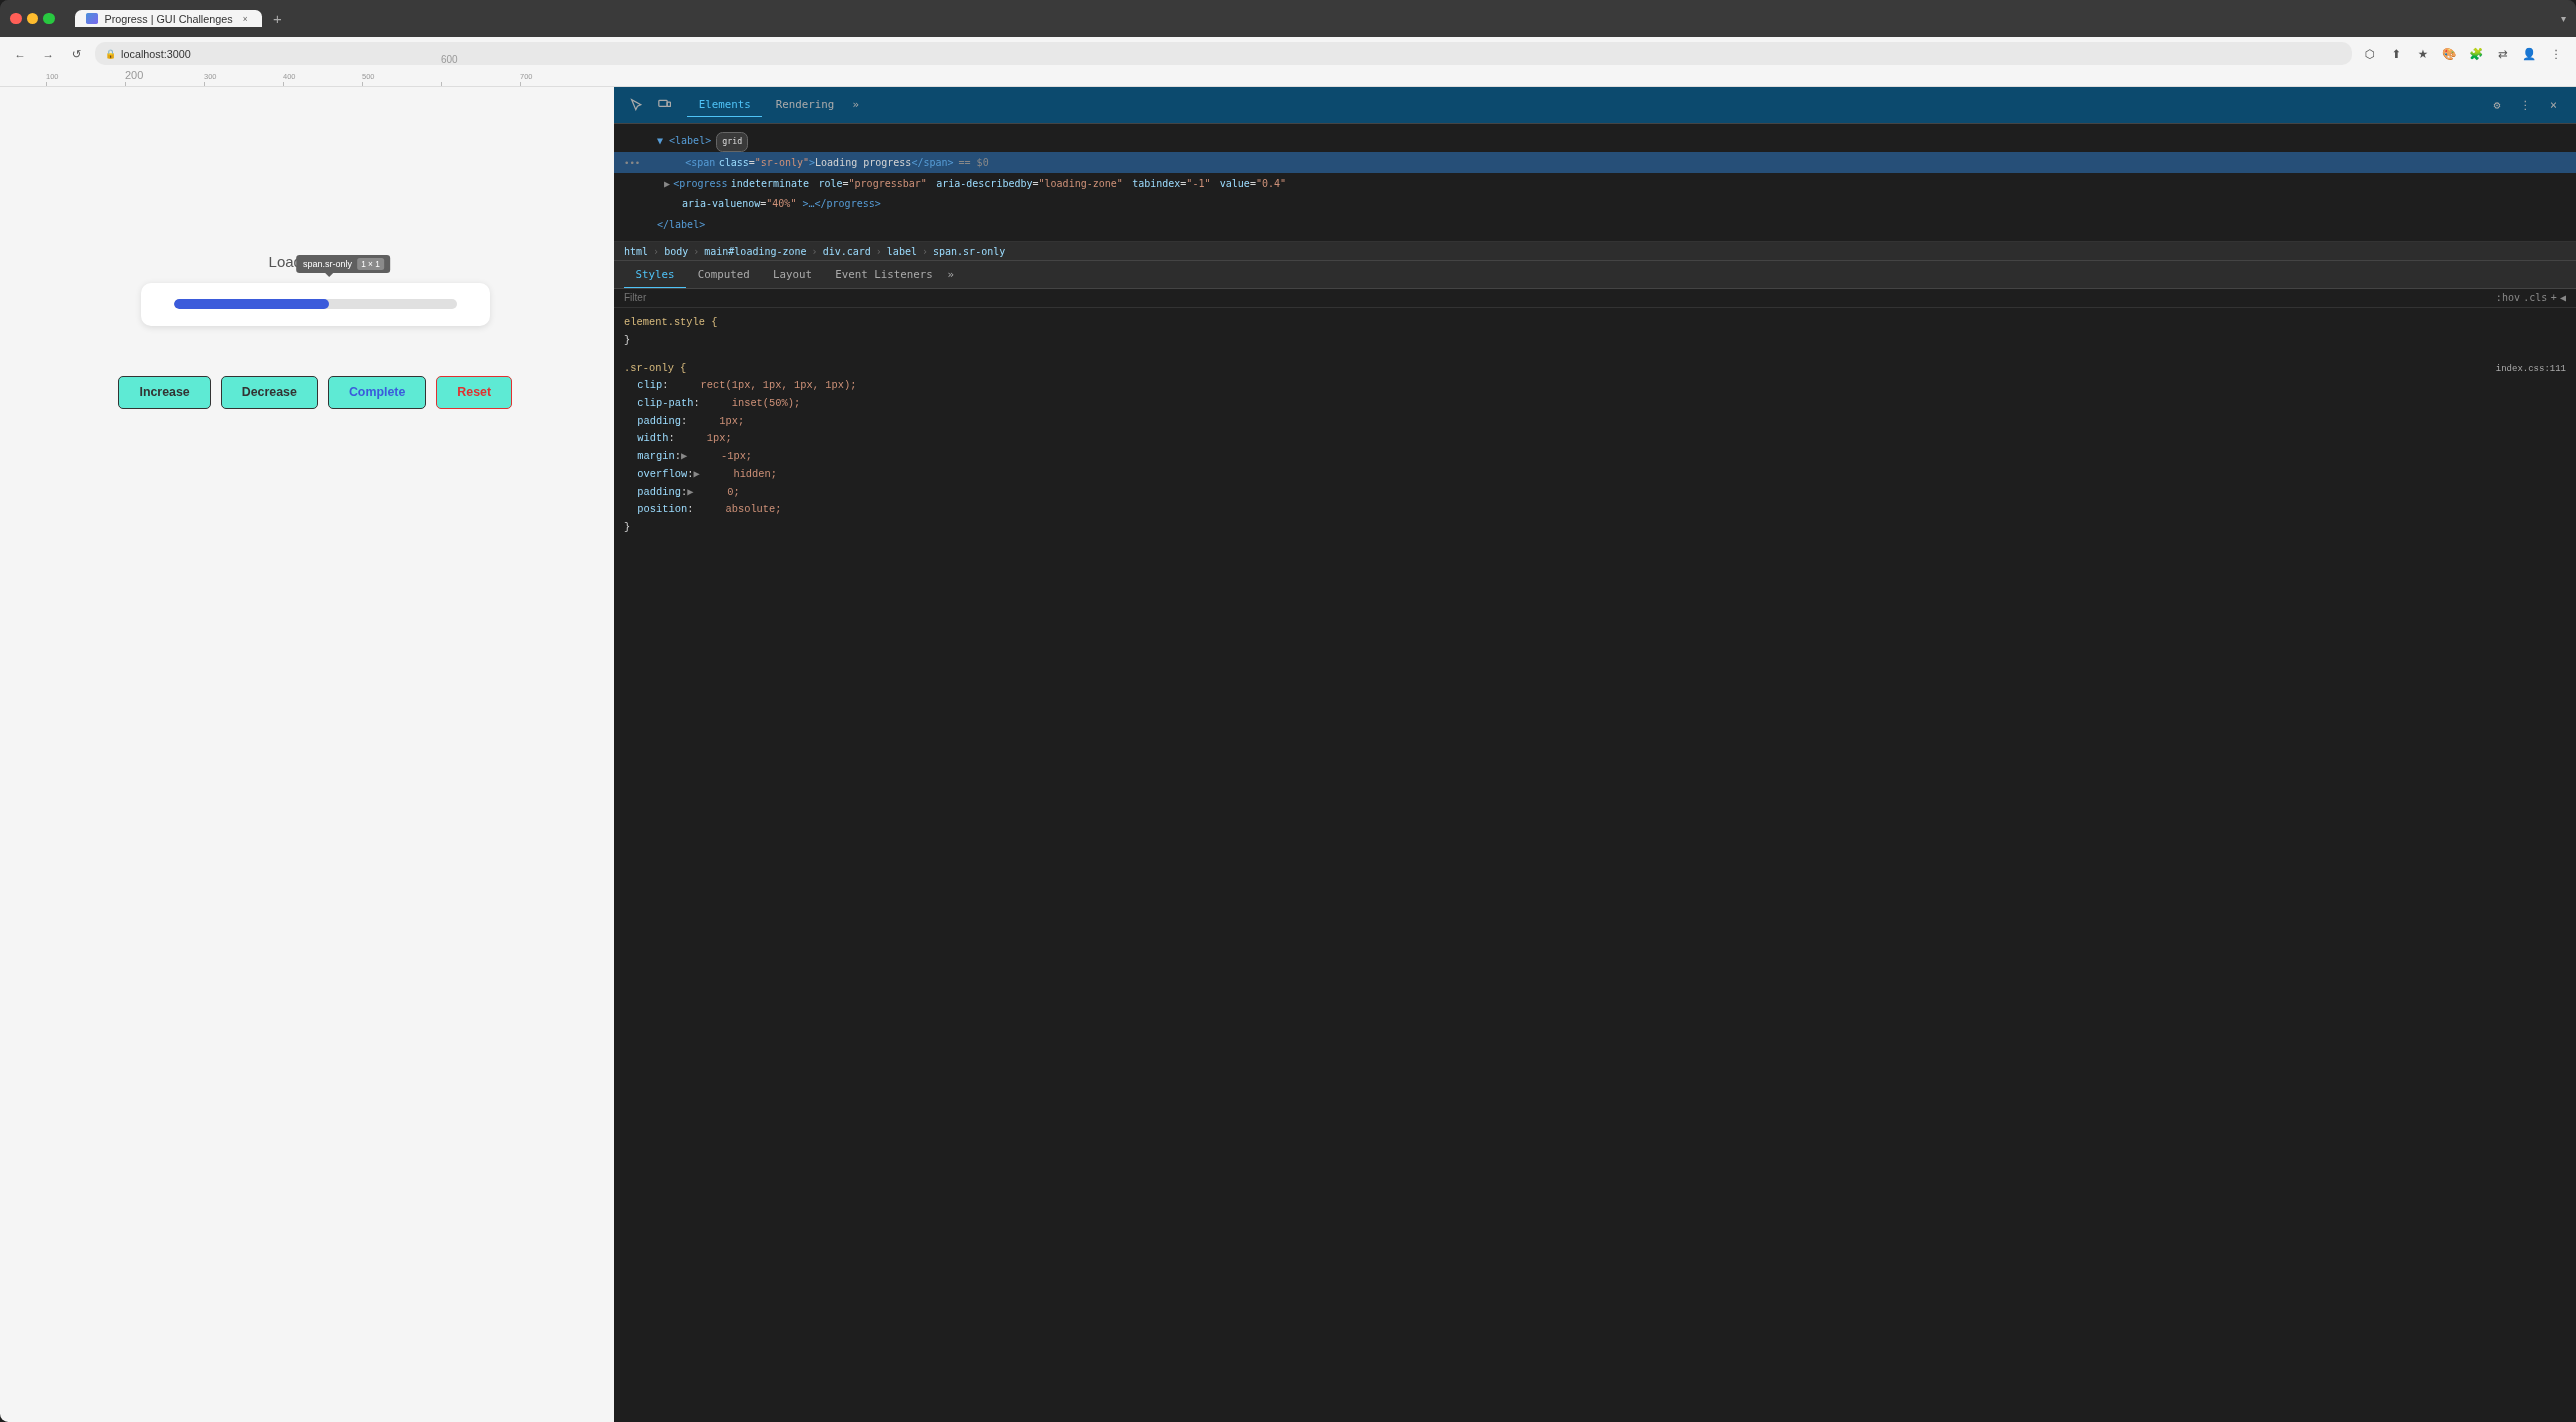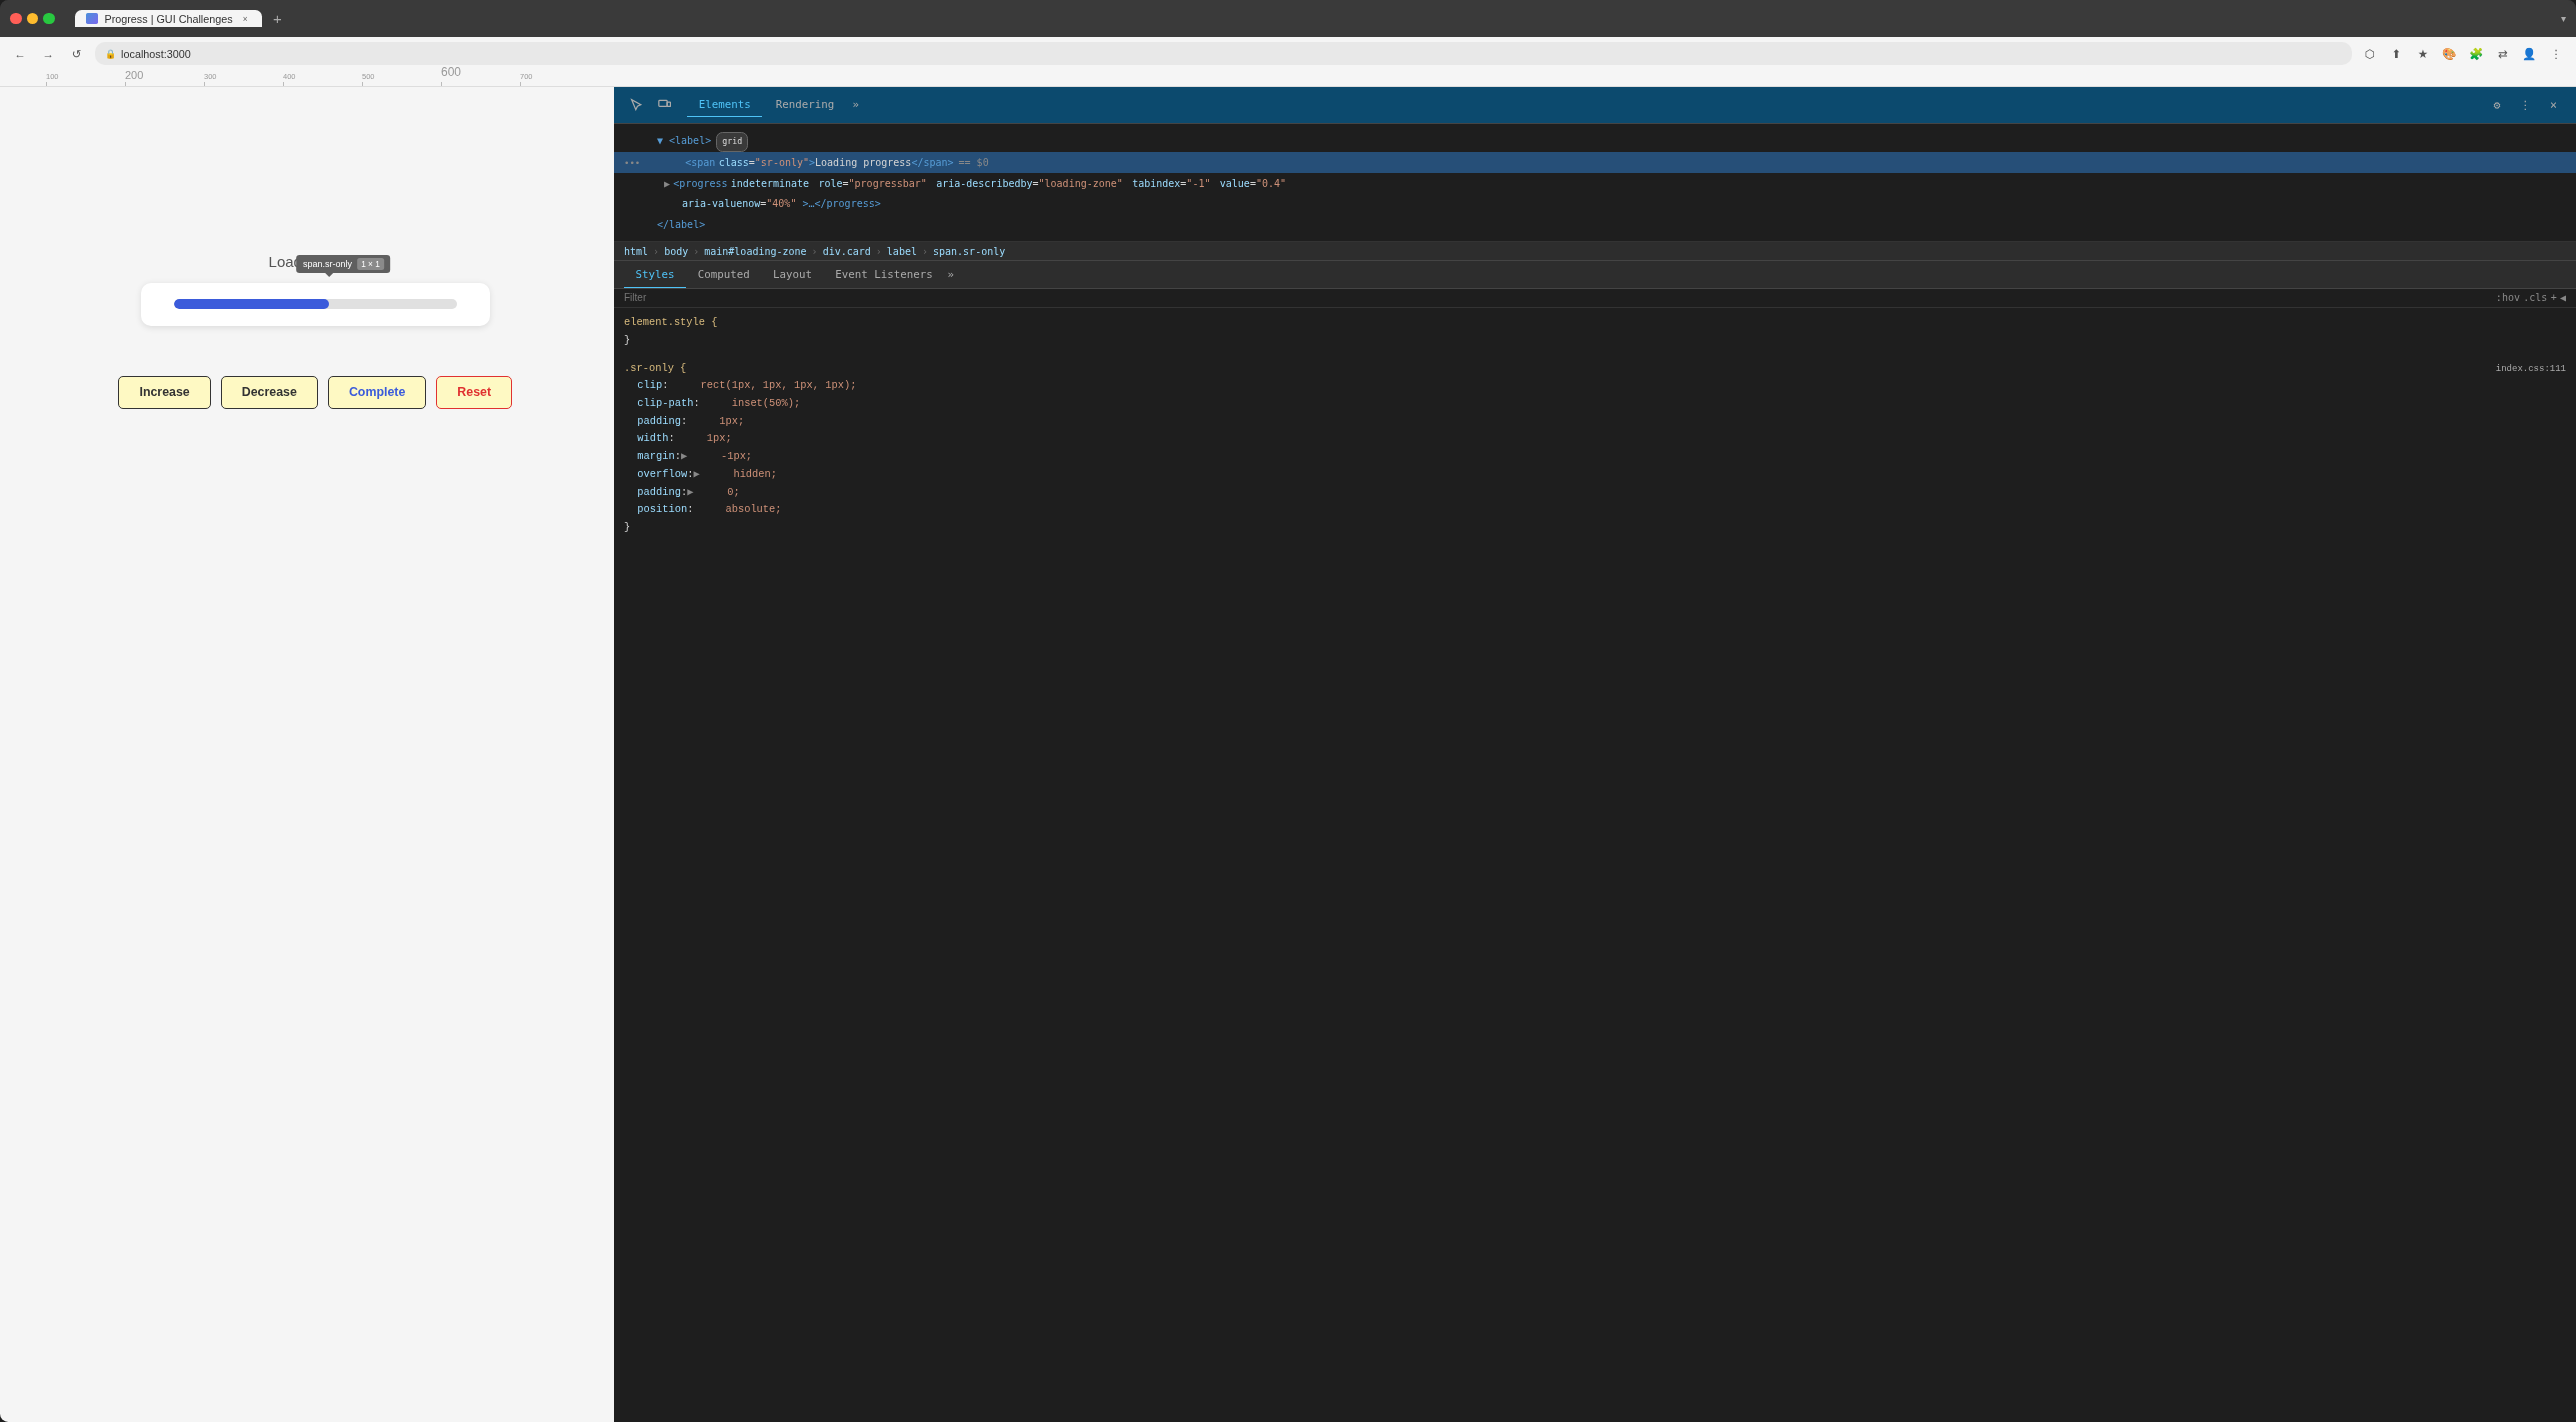--- a/index.html
+++ b/index.html
@@ -261,21 +261,21 @@
     .button-row {
       display: flex;
       gap: 10px;
       margin-top: 50px;
     }
 
     .btn {
       padding: 8.3px 20px;
       border: 1.7px solid #333;
       border-radius: 5px;
-      background: #fef9c3;
+      background: #5eead4;
       font-size: 12.4px;
       font-weight: 600;
       cursor: pointer;
       color: #333;
     }
     .btn-increase { color: #333; border-color: #333; }
     .btn-decrease { color: #333; border-color: #333; }
     .btn-complete { color: #3b5bdb; border-color: #333; }
     .btn-reset { color: #e03131; border-color: #e03131; }
 
@@ -546,21 +546,21 @@
       </div>
       <div class="ruler-mark">
         <span style="font-size:7.5px;color:#999;margin-bottom:0.8px">400</span>
         <div class="ruler-tick"></div>
       </div>
       <div class="ruler-mark">
         <span style="font-size:7.5px;color:#999;margin-bottom:0.8px">500</span>
         <div class="ruler-tick"></div>
       </div>
       <div class="ruler-mark">
-        <span style="font-size:12px;color:#999;margin-bottom:3px">600</span>
+        <span style="font-size:10px;color:#999;margin-bottom:17px">600</span>
         <div class="ruler-tick"></div>
       </div>
       <div class="ruler-mark">
         <span style="font-size:7.5px;color:#999;margin-bottom:0.8px">700</span>
         <div class="ruler-tick"></div>
       </div>
     </div>
   </div>
 
   <div class="main-content">

